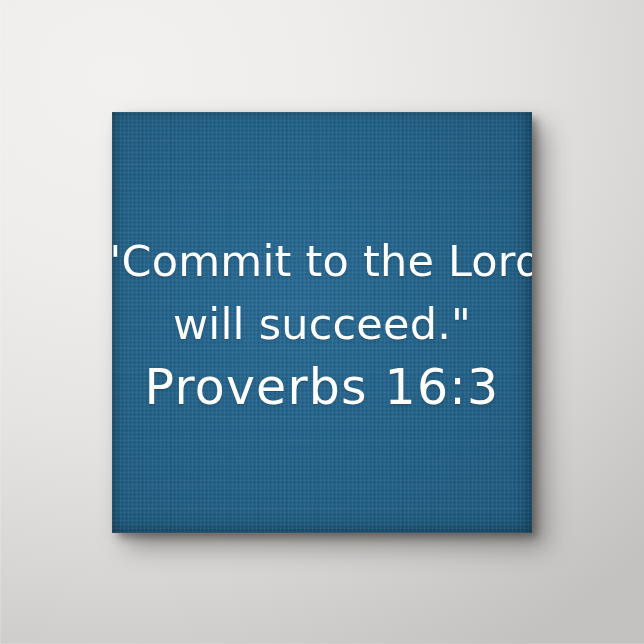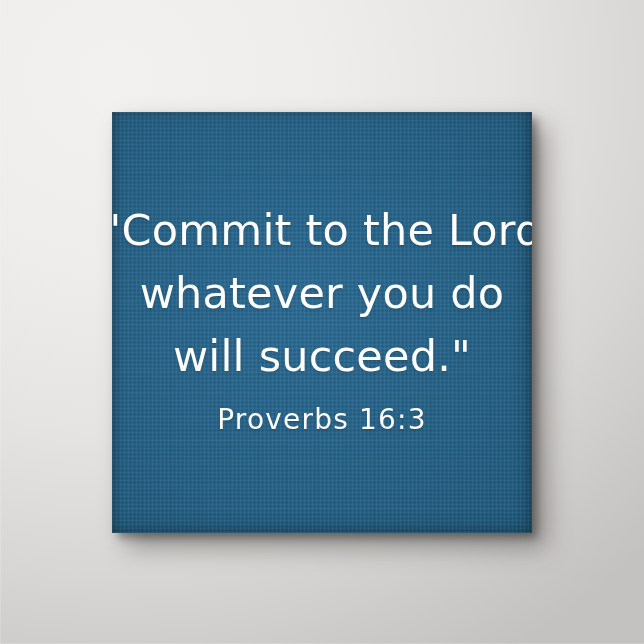--- a/index.html
+++ b/index.html
@@ -144,21 +144,21 @@
     font-weight: 400;
     font-size: 43px;
     line-height: 63px;
     letter-spacing: 0.2px;
     white-space: nowrap;
     text-shadow:
       0 1px 0 rgba(0,0,0,0.13),
       0 2px 4px rgba(0,0,0,0.10);
   }
   .verse-line.ref {
-    font-size: 28px;
+    font-size: 49px;
     letter-spacing: 1.2px;
   }
 </style>
 </head>
 <body>
 
 <div id="scene">
 
   <div id="wall-texture"></div>
 
@@ -166,19 +166,18 @@
   <div id="canvas-shadow-tight"></div>
 
   <div id="canvas-print">
 
     <div id="canvas-weave"></div>
     <div id="canvas-slub"></div>
     <div id="canvas-edge-shade"></div>
 
     <div id="verse-block">
       <span class="verse-line">"Commit to the Lord</span>
-      <span class="verse-line">whatever you do</span>
       <span class="verse-line">will succeed."</span>
       <span class="verse-line ref">Proverbs 16:3</span>
     </div>
 
   </div>
 </div>
 
 </body></html>

